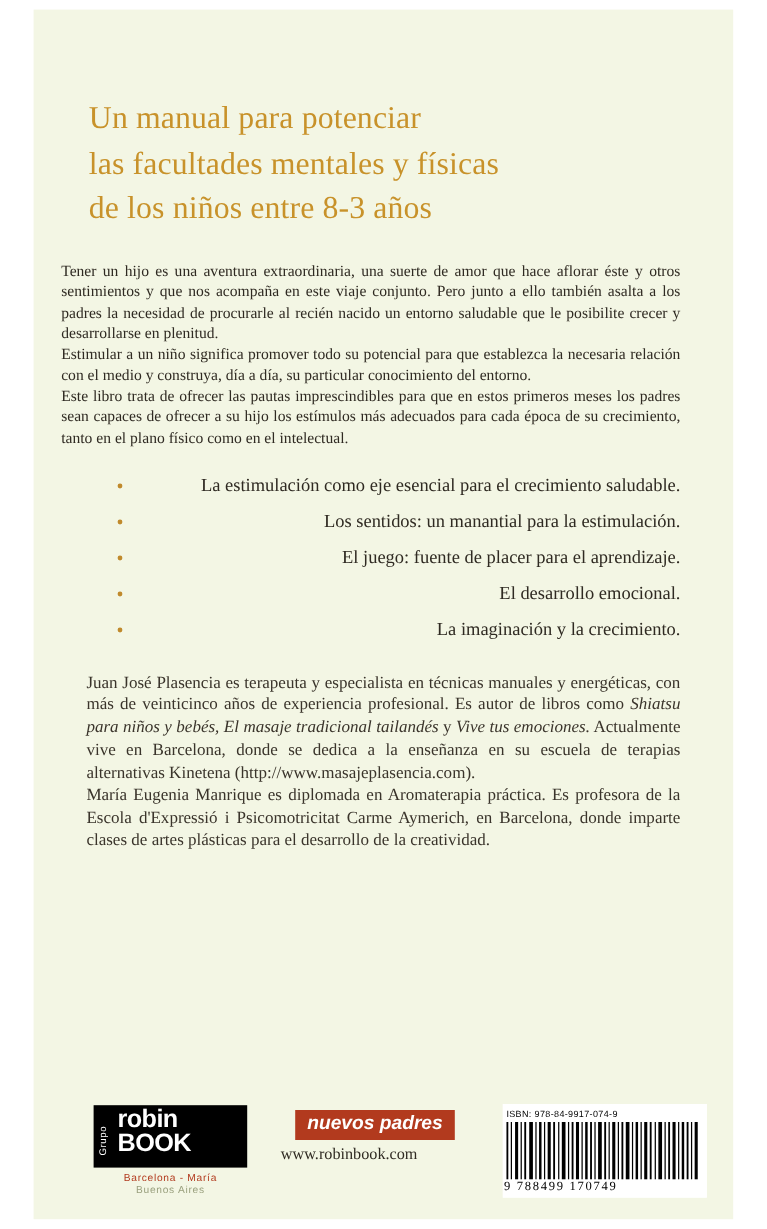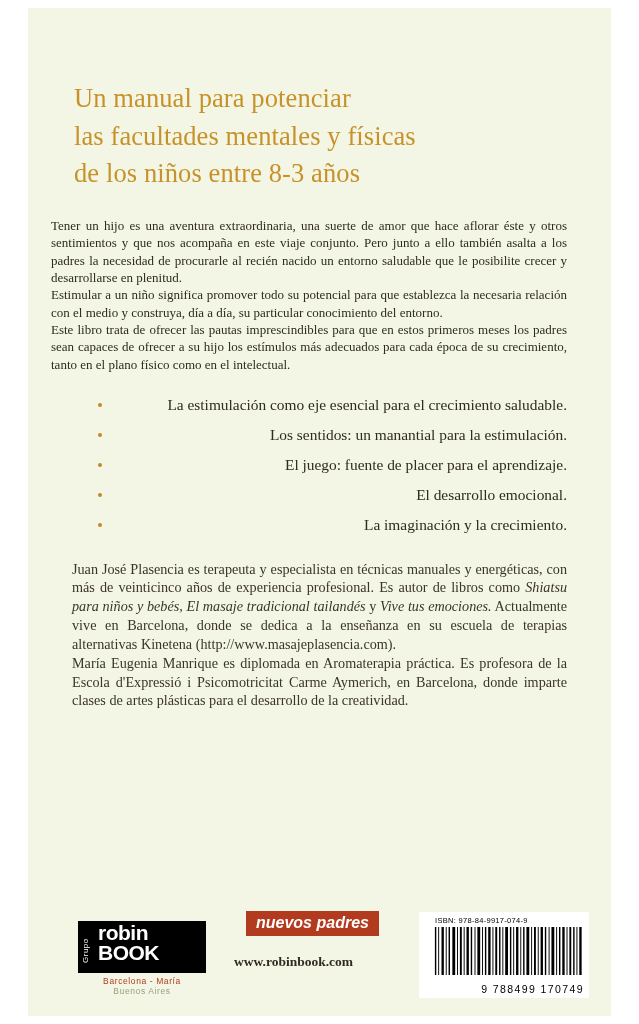--- a/index.html
+++ b/index.html
@@ -155,68 +155,67 @@
     color: #9aa07e;
     font-family: "Liberation Sans", sans-serif;
     font-size: 8.5px;
     letter-spacing: 0.6px;
     text-align: center;
   }
   
   .imprint {
     position: absolute;
     left: 218px;
-    bottom: 66px;
+    bottom: 52px;
     background: #b23a1e;
     color: #ffffff;
     font-family: "Liberation Sans", sans-serif;
     font-style: italic;
     font-weight: bold;
     font-size: 16px;
     padding: 3px 10px 4px 10px;
     letter-spacing: 0px;
   }
   .website {
     position: absolute;
     left: 206px;
     bottom: 32px;
     color: #2f2a22;
     font-size: 13.5px;
-    font-weight: bold;
   }
   
   .barcode-wrap {
     position: absolute;
     right: 22px;
     bottom: 4px;
     width: 170px;
     background: #ffffff;
     border: 1px solid #ffffff;
-    padding: 3px 4px 2px 13px;
+    padding: 3px 4px 2px 0;
     box-sizing: border-box;
   }
   .isbn-text {
     font-family: "Liberation Sans", sans-serif;
     font-size: 7.5px;
     letter-spacing: 0.3px;
     color: #000;
     margin: 0 0 2px 2px;
   }
   .barcode {
     height: 48px;
     width: 100%;
     display: block;
   }
   .barcode-num {
-    font-family: Liberation Sans, sans-serif;
+    font-family: Liberation Serif, serif;
     font-size: 10.5px;
     letter-spacing: 1.4px;
     color: #000;
-    text-align: right;
-    margin-top: 8px;
+    text-align: left;
+    margin-top: 1px;
   }
 </style>
 </head>
 <body>
 
 <div id="page">
   <div class="cover">
 
     <div class="headline">
       <div>Un manual para potenciar</div>

